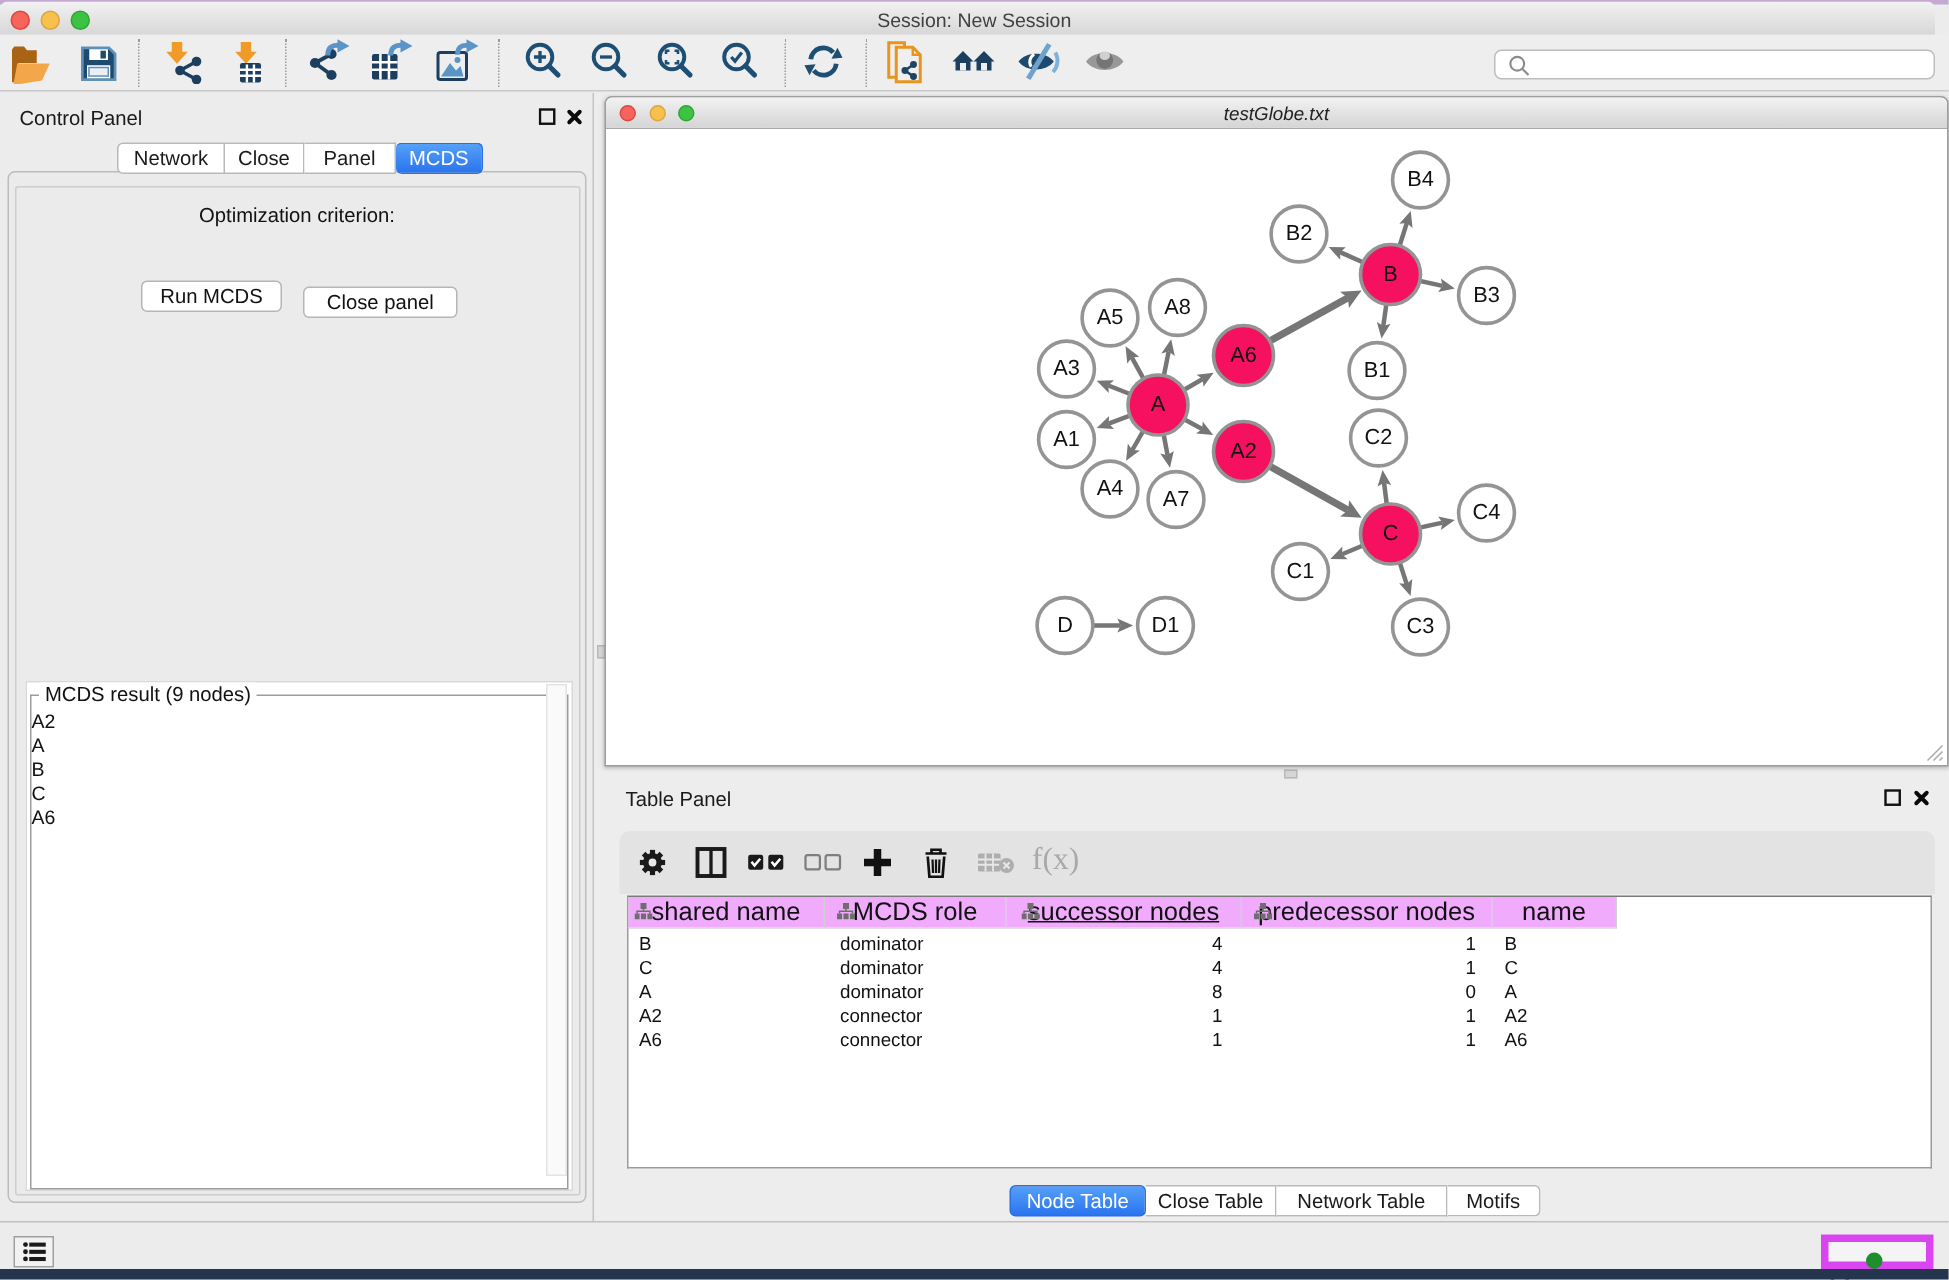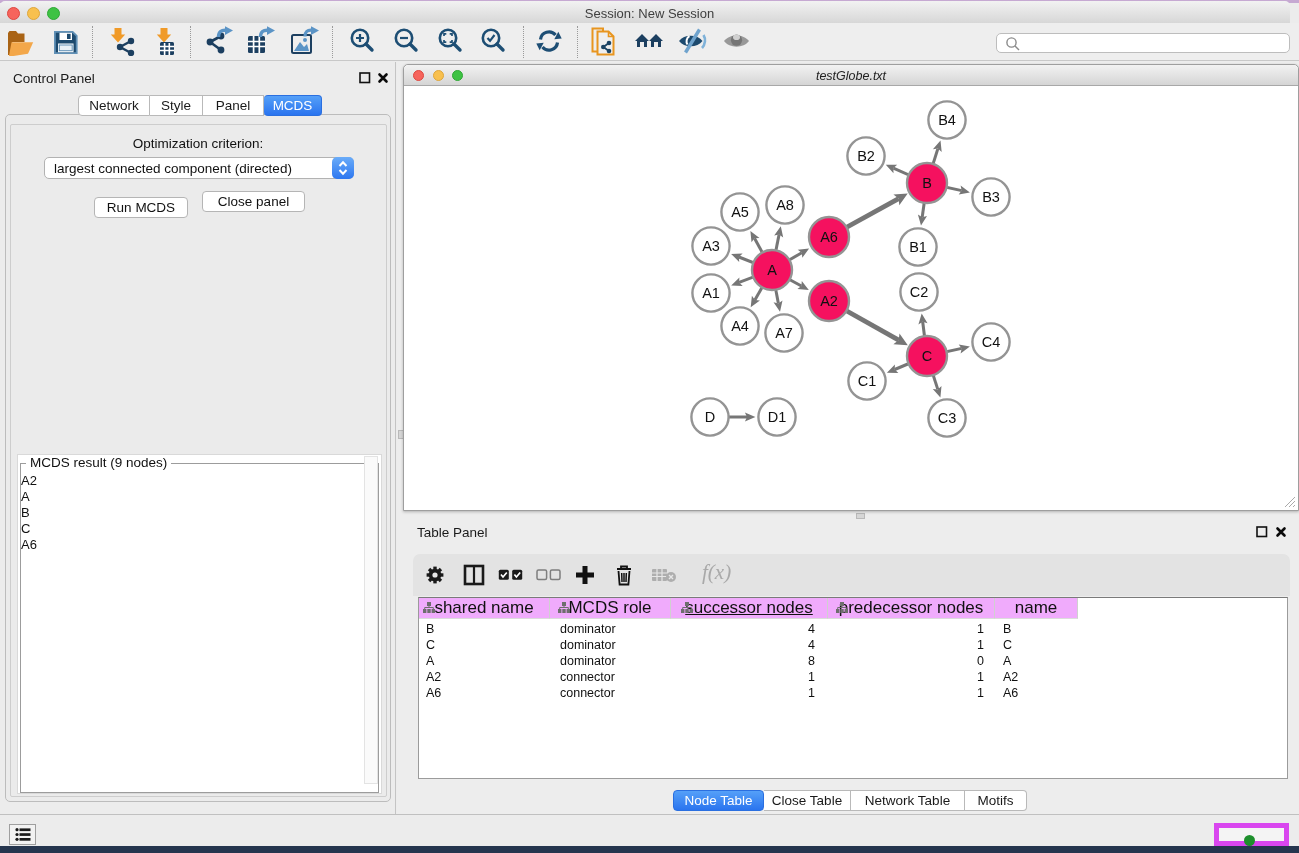--- a/index.html
+++ b/index.html
@@ -205,31 +205,26 @@
       <rect x="1" y="1" width="9.5" height="9.5" fill="none" stroke="#111" stroke-width="1.6"></rect>
     </svg>
  <svg class="wbtn" style="left:377px;top:10px" width="12" height="12" viewBox="0 0 12 12">
       <path d="M2.5 2.5 L9.5 9.5 M9.5 2.5 L2.5 9.5" stroke="#0a0a0a" stroke-width="2.6" stroke-linecap="round"></path>
     </svg>
  <div id="cp-content">
       <div id="cp-inner"></div>
     </div>
  <div id="cp-tabs">
   <div class="tab" style="width:72px">Network</div>
-  <div class="tab" style="width:53px">Style</div>
+  <div class="tab" style="width:53px">Close</div>
   <div class="tab" style="width:61px">Panel</div>
   <div class="tab sel" style="width:58px">MCDS</div>
  </div>
  <div id="opt-label">Optimization criterion:</div>
- <div id="dropdown"><span>largest connected component (directed)</span>
-  <div id="dd-btn"><svg width="22" height="22" viewBox="0 0 22 22">
-   <path d="M7.5 9 L11 5.3 L14.5 9 M7.5 13 L11 16.7 L14.5 13" stroke="#fff" stroke-width="2" fill="none"></path>
-        </svg></div>
- </div>
- <div class="btn" style="left:94px;top:135px;width:94px;">Run MCDS</div>
+ <div class="btn" style="left:94px;top:125px;width:94px;">Run MCDS</div>
  <div class="btn" style="left:202px;top:129px;width:103px;">Close panel</div>
  <div id="mcds-box">
   <div id="mcds-fs">
         <div id="mcds-legend">MCDS result (9 nodes)</div>
       </div>
   <div id="mcds-list">A2<br>A<br>B<br>C<br>A6</div>
   <div id="mcds-sb"></div>
  </div>
 </div>
 <div id="desktop"></div>
@@ -376,21 +371,21 @@
   <svg style="position:absolute;left:238px;top:13px" width="26" height="16" viewBox="0 0 26 16">
    <g fill="#aeaeae">
           <rect x="1" y="2" width="15" height="12" rx="1"></rect>
         </g>
    <g stroke="#e7e7e7" stroke-width="1.2">
           <path d="M1 6 H16 M1 9.5 H16 M6 2 V14 M11 2 V14"></path>
         </g>
    <circle cx="20" cy="10" r="5" fill="#aeaeae"></circle>
         <path d="M18 8 L22 12 M22 8 L18 12" stroke="#e7e7e7" stroke-width="1.4"></path>
   </svg>
-  <div style="position:absolute;left:275px;top:6px;font-family:'Liberation Serif',serif;font-style:italic;font-size:21px;color:#a9a9a9;margin-left:14px;">f(x)</div>
+  <div style="position:absolute;left:275px;top:6px;font-family:'Liberation Serif',serif;font-size:21px;color:#a9a9a9;">f(x)</div>
  </div>
  <div id="tp-table">
   <div class="th" style="left:0;width:131px;"><svg width="12" height="11" viewBox="0 0 12 11" style="position:absolute;left:4px;top:4px;">
 <g fill="#6e6e6e">
             <rect x="4" y="0" width="4" height="4"></rect>
             <rect x="0" y="7" width="3.4" height="4"></rect>
             <rect x="4.3" y="7" width="3.4" height="4"></rect>
             <rect x="8.6" y="7" width="3.4" height="4"></rect>
           </g>
 <path d="M6 4 V5.5 M1.7 7 V5.5 H10.3 V7" stroke="#6e6e6e" stroke-width="1" fill="none"></path>

